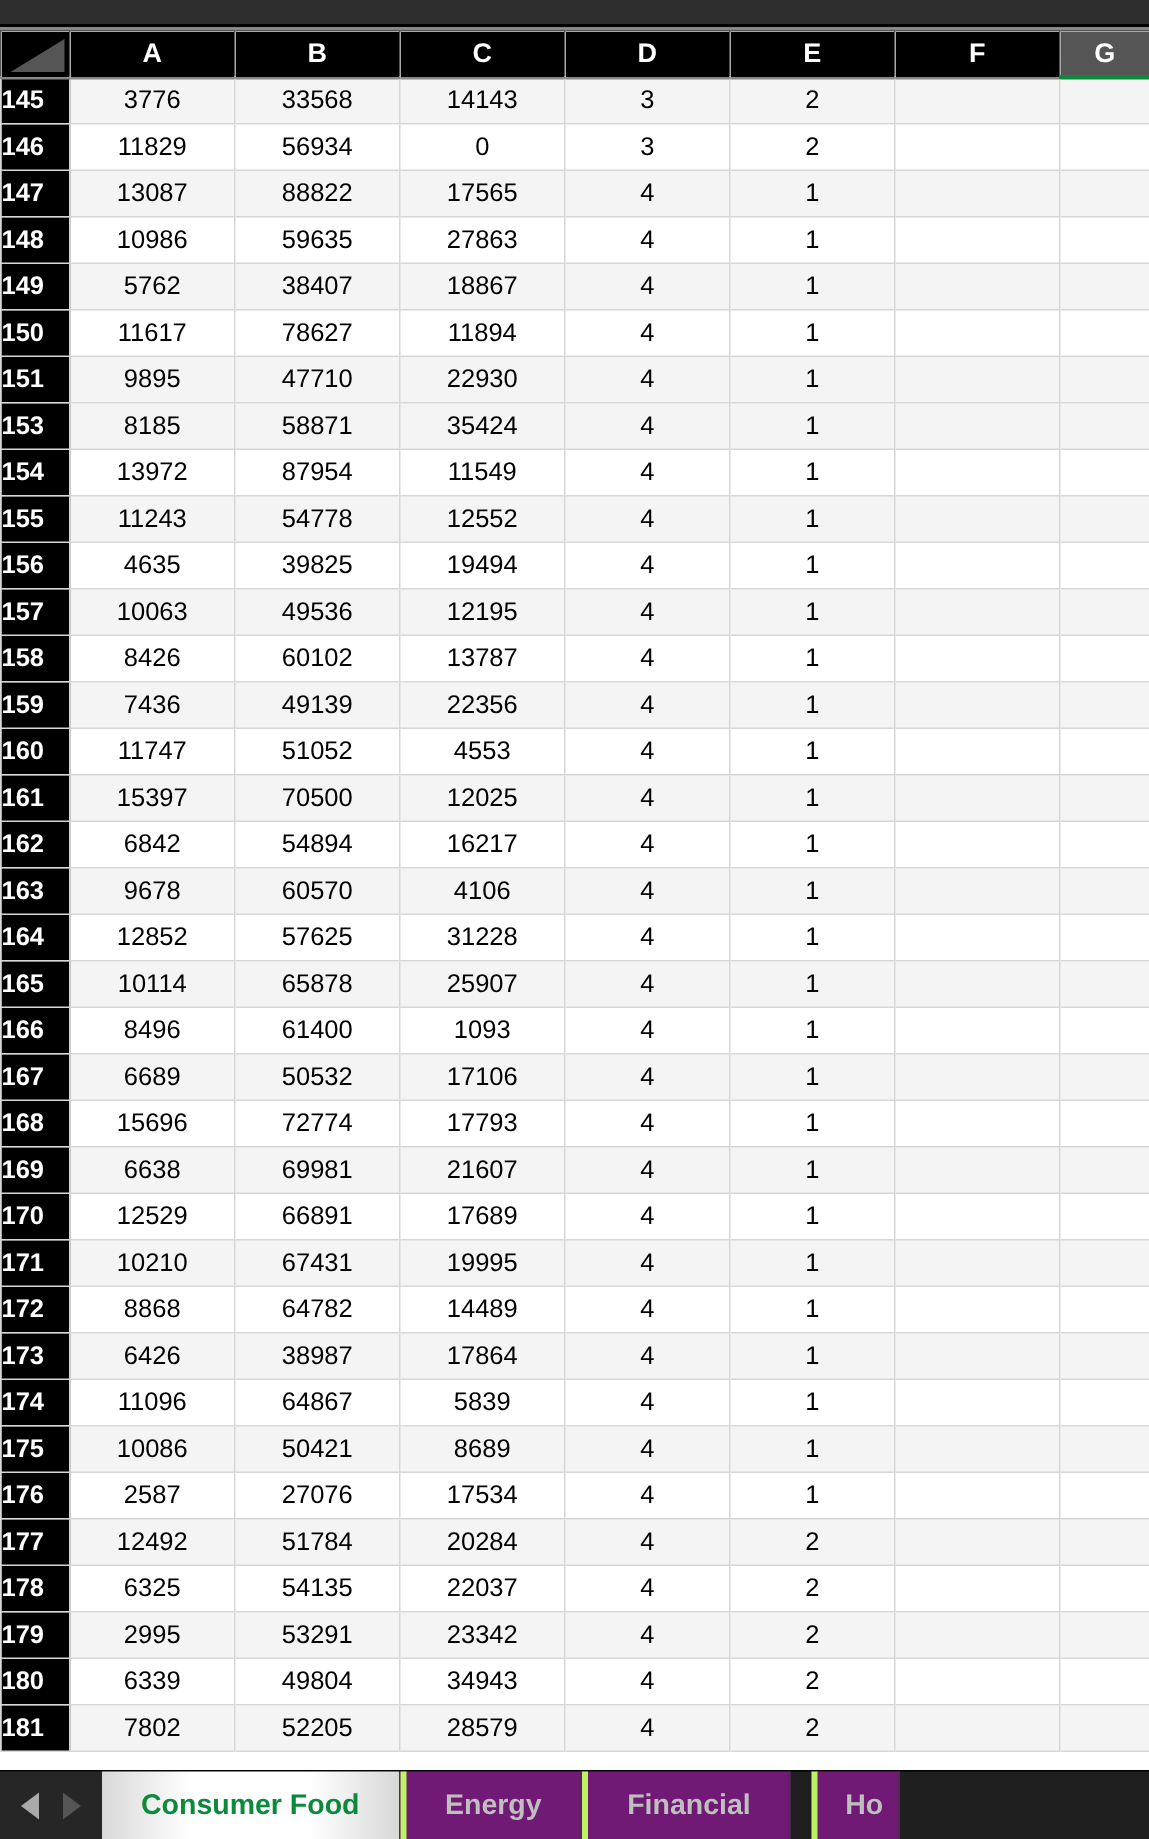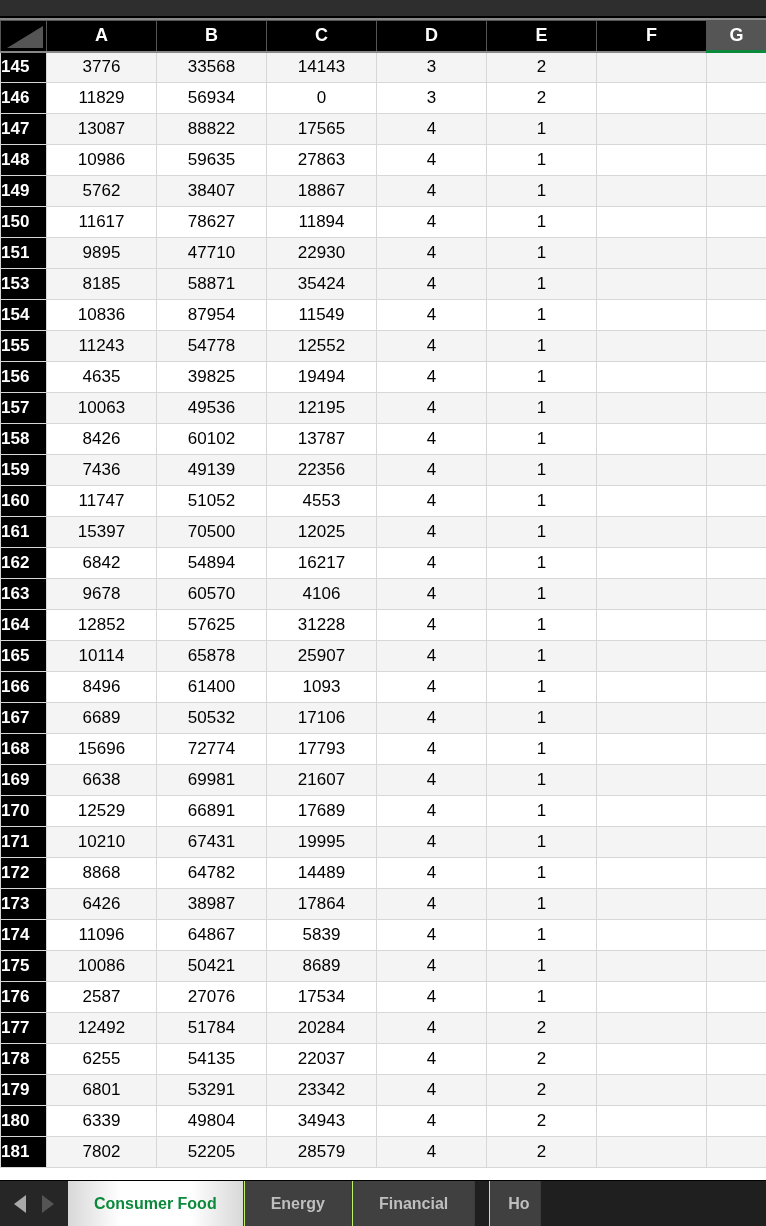--- a/index.html
+++ b/index.html
@@ -34,32 +34,32 @@
   col.ch { width: 46px; }
   col.ca { width: 110px; }
   col.cb { width: 110px; }
   col.cc { width: 110px; }
   col.cd { width: 110px; }
   col.ce { width: 110px; }
   col.cf { width: 110px; }
   col.cg { width: 60px; }
   
   .tabbar {
-    height: 46px; background: #1f1f1f; display: flex; align-items: stretch; color: #ccc; font-size: 16px; font-weight: bold;
+    height: 46px; background: #1f1f1f; display: flex; align-items: stretch; color: #ccc; font-size: 19px; font-weight: bold;
     border-top: 1px solid #000;
   }
   .tabnav { display: flex; align-items: center; padding: 0 14px; gap: 16px; background: #262626; }
   .tabnav .tri { width: 0; height: 0; border-style: solid; display: inline-block; }
   .tabnav .tri.left { border-width: 9px 12px 9px 0; border-color: transparent #aaa transparent transparent; }
   .tabnav .tri.right { border-width: 9px 0 9px 12px; border-color: transparent transparent transparent #555; }
   .tabs { display: flex; flex: 1; align-items: stretch; }
   .tab {
     display: flex; align-items: center; justify-content: center; padding: 0 26px;
-    border-left: 1px solid #bef264; border-right: 1px solid #3a3a3a; color: #bfbfbf; cursor: pointer;
-    background: #404040;
+    border-left: 4px solid #bef264; border-right: 1px solid #3a3a3a; color: #bfbfbf; cursor: pointer;
+    background: #701a75;
   }
   .tab.active {
     background: linear-gradient(90deg, #d8d8d8 0%, #ffffff 30%, #ffffff 70%, #d8d8d8 100%);
     color: #0a8a3a; font-weight: 800; border-left: none;
   }
   .tab.partial { padding: 0 10px 0 18px; margin-left: 14px; }
 </style>
 </head>
 <body>
 
@@ -167,21 +167,21 @@
             <td class="cell">8185</td>
             <td class="cell">58871</td>
             <td class="cell">35424</td>
             <td class="cell">4</td>
             <td class="cell">1</td>
             <td class="cell"></td>
             <td class="cell"></td>
           </tr>
           <tr>
             <td class="rowhdr">154</td>
-            <td class="cell">10836</td>
+            <td class="cell">13972</td>
             <td class="cell">87954</td>
             <td class="cell">11549</td>
             <td class="cell">4</td>
             <td class="cell">1</td>
             <td class="cell"></td>
             <td class="cell"></td>
           </tr>
           <tr class="gray">
             <td class="rowhdr">155</td>
             <td class="cell">11243</td>
@@ -407,31 +407,31 @@
             <td class="cell">12492</td>
             <td class="cell">51784</td>
             <td class="cell">20284</td>
             <td class="cell">4</td>
             <td class="cell">2</td>
             <td class="cell"></td>
             <td class="cell"></td>
           </tr>
           <tr>
             <td class="rowhdr">178</td>
-            <td class="cell">6255</td>
+            <td class="cell">6325</td>
             <td class="cell">54135</td>
             <td class="cell">22037</td>
             <td class="cell">4</td>
             <td class="cell">2</td>
             <td class="cell"></td>
             <td class="cell"></td>
           </tr>
           <tr class="gray">
             <td class="rowhdr">179</td>
-            <td class="cell">6801</td>
+            <td class="cell">2995</td>
             <td class="cell">53291</td>
             <td class="cell">23342</td>
             <td class="cell">4</td>
             <td class="cell">2</td>
             <td class="cell"></td>
             <td class="cell"></td>
           </tr>
           <tr>
             <td class="rowhdr">180</td>
             <td class="cell">6339</td>

